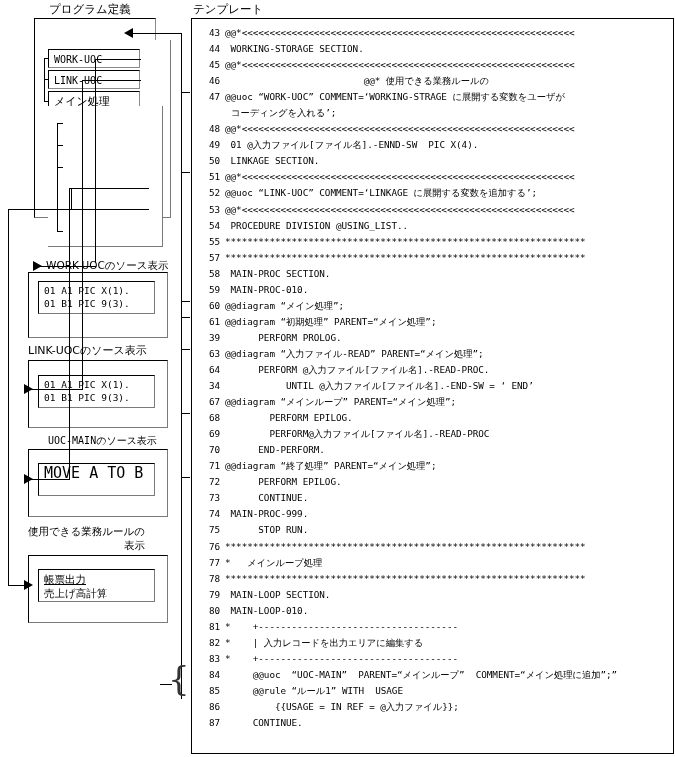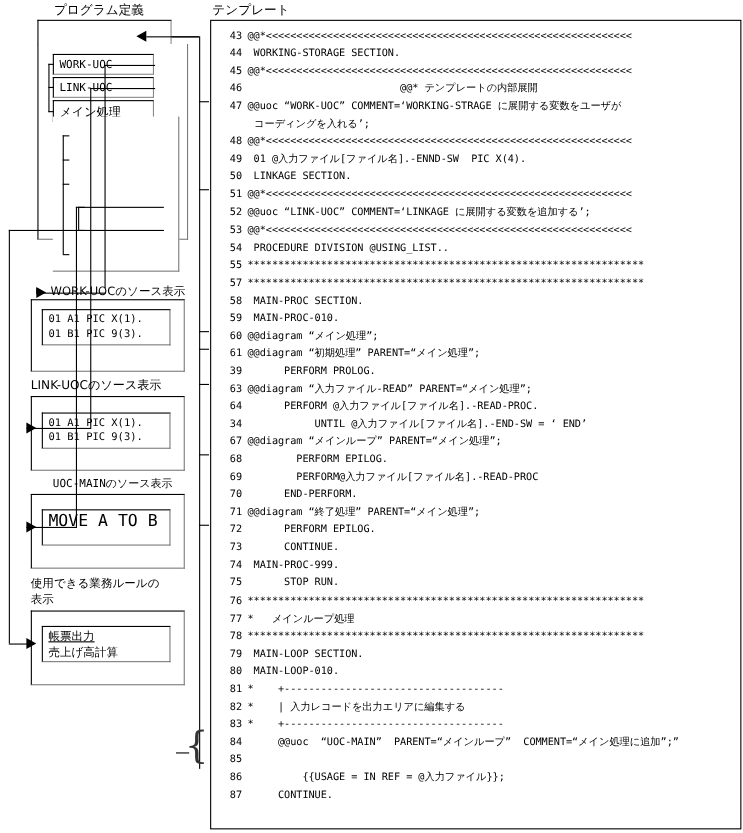--- a/index.html
+++ b/index.html
@@ -5,21 +5,21 @@
   html,body{margin:0;padding:0;background:#ffffff;}
   body{
     width:675px;height:757px;position:relative;overflow:hidden;
     font-family:"DejaVu Sans","Liberation Sans",sans-serif;
     color:#000;
     -webkit-font-smoothing:none;
   }
   .root{position:absolute;left:0;top:0;width:675px;height:757px;}
 
   
-  .lbl{position:absolute;white-space:pre;font-size:11px;line-height:13px;color:#000;}
+  .lbl{position:absolute;white-space:pre;font-size:11px;line-height:13px;color:#000;text-align:right;}
   .box{position:absolute;box-sizing:border-box;background:#fff;
        border:1px solid #000;border-right-color:#8a8a8a;border-bottom-color:#8a8a8a;}
   .boxlabel{position:absolute;white-space:pre;font-size:11px;line-height:13px;}
   .hline{position:absolute;background:#000;height:1px;}
   .vline{position:absolute;background:#000;width:1px;}
   .arrow-l{position:absolute;width:0;height:0;
     border-top:5px solid transparent;border-bottom:5px solid transparent;
     border-right:9px solid #000;}
 
   
@@ -180,21 +180,21 @@
     <div class="vline" style="left:8px;top:209px;height:376px;"></div>
     <div class="hline" style="left:8px;top:209px;width:141px;"></div>
     <div class="hline" style="left:8px;top:585px;width:18px;"></div>
   </div>
 
   <div id="code-panel">
     <div id="code-lines">
         <div class="code-row"><span class="num">43</span><span class="txt">@@*&lt;&lt;&lt;&lt;&lt;&lt;&lt;&lt;&lt;&lt;&lt;&lt;&lt;&lt;&lt;&lt;&lt;&lt;&lt;&lt;&lt;&lt;&lt;&lt;&lt;&lt;&lt;&lt;&lt;&lt;&lt;&lt;&lt;&lt;&lt;&lt;&lt;&lt;&lt;&lt;&lt;&lt;&lt;&lt;&lt;&lt;&lt;&lt;&lt;&lt;&lt;&lt;&lt;&lt;&lt;&lt;&lt;&lt;&lt;&lt;</span></div>
         <div class="code-row"><span class="num">44</span><span class="txt"> WORKING-STORAGE SECTION.</span></div>
         <div class="code-row"><span class="num">45</span><span class="txt">@@*&lt;&lt;&lt;&lt;&lt;&lt;&lt;&lt;&lt;&lt;&lt;&lt;&lt;&lt;&lt;&lt;&lt;&lt;&lt;&lt;&lt;&lt;&lt;&lt;&lt;&lt;&lt;&lt;&lt;&lt;&lt;&lt;&lt;&lt;&lt;&lt;&lt;&lt;&lt;&lt;&lt;&lt;&lt;&lt;&lt;&lt;&lt;&lt;&lt;&lt;&lt;&lt;&lt;&lt;&lt;&lt;&lt;&lt;&lt;&lt;</span></div>
-        <div class="code-row"><span class="num">46</span><span class="txt">                         @@* テンプレートの内部展開</span></div>
+        <div class="code-row"><span class="num">46</span><span class="txt">                         @@* 使用できる業務ルールの</span></div>
         <div class="code-row"><span class="num">47</span><span class="txt">@@uoc “WORK-UOC” COMMENT=‘WORKING-STRAGE に展開する変数をユーザが</span></div>
         <div class="code-row"><span class="num"></span><span class="cont">コーディングを入れる’;</span></div>
         <div class="code-row"><span class="num">48</span><span class="txt">@@*&lt;&lt;&lt;&lt;&lt;&lt;&lt;&lt;&lt;&lt;&lt;&lt;&lt;&lt;&lt;&lt;&lt;&lt;&lt;&lt;&lt;&lt;&lt;&lt;&lt;&lt;&lt;&lt;&lt;&lt;&lt;&lt;&lt;&lt;&lt;&lt;&lt;&lt;&lt;&lt;&lt;&lt;&lt;&lt;&lt;&lt;&lt;&lt;&lt;&lt;&lt;&lt;&lt;&lt;&lt;&lt;&lt;&lt;&lt;&lt;</span></div>
         <div class="code-row"><span class="num">49</span><span class="txt"> 01 @入力ファイル[ファイル名].-ENND-SW  PIC X(4).</span></div>
         <div class="code-row"><span class="num">50</span><span class="txt"> LINKAGE SECTION.</span></div>
         <div class="code-row"><span class="num">51</span><span class="txt">@@*&lt;&lt;&lt;&lt;&lt;&lt;&lt;&lt;&lt;&lt;&lt;&lt;&lt;&lt;&lt;&lt;&lt;&lt;&lt;&lt;&lt;&lt;&lt;&lt;&lt;&lt;&lt;&lt;&lt;&lt;&lt;&lt;&lt;&lt;&lt;&lt;&lt;&lt;&lt;&lt;&lt;&lt;&lt;&lt;&lt;&lt;&lt;&lt;&lt;&lt;&lt;&lt;&lt;&lt;&lt;&lt;&lt;&lt;&lt;&lt;</span></div>
         <div class="code-row"><span class="num">52</span><span class="txt">@@uoc “LINK-UOC” COMMENT=‘LINKAGE に展開する変数を追加する’;</span></div>
         <div class="code-row"><span class="num">53</span><span class="txt">@@*&lt;&lt;&lt;&lt;&lt;&lt;&lt;&lt;&lt;&lt;&lt;&lt;&lt;&lt;&lt;&lt;&lt;&lt;&lt;&lt;&lt;&lt;&lt;&lt;&lt;&lt;&lt;&lt;&lt;&lt;&lt;&lt;&lt;&lt;&lt;&lt;&lt;&lt;&lt;&lt;&lt;&lt;&lt;&lt;&lt;&lt;&lt;&lt;&lt;&lt;&lt;&lt;&lt;&lt;&lt;&lt;&lt;&lt;&lt;&lt;</span></div>
         <div class="code-row"><span class="num">54</span><span class="txt"> PROCEDURE DIVISION @USING_LIST..</span></div>
         <div class="code-row"><span class="num">55</span><span class="txt">*****************************************************************</span></div>
@@ -218,19 +218,19 @@
         <div class="code-row"><span class="num">75</span><span class="txt">      STOP RUN.</span></div>
         <div class="code-row"><span class="num">76</span><span class="txt">*****************************************************************</span></div>
         <div class="code-row"><span class="num">77</span><span class="txt">*   メインループ処理</span></div>
         <div class="code-row"><span class="num">78</span><span class="txt">*****************************************************************</span></div>
         <div class="code-row"><span class="num">79</span><span class="txt"> MAIN-LOOP SECTION.</span></div>
         <div class="code-row"><span class="num">80</span><span class="txt"> MAIN-LOOP-010.</span></div>
         <div class="code-row"><span class="num">81</span><span class="txt">*    +------------------------------------</span></div>
         <div class="code-row"><span class="num">82</span><span class="txt">*    | 入力レコードを出力エリアに編集する</span></div>
         <div class="code-row"><span class="num">83</span><span class="txt">*    +------------------------------------</span></div>
         <div class="code-row"><span class="num">84</span><span class="txt">     @@uoc  “UOC-MAIN”  PARENT=“メインループ”  COMMENT=“メイン処理に追加”;”</span></div>
-        <div class="code-row"><span class="num">85</span></div>
+        <div class="code-row"><span class="num">85</span><span class="txt">     @@rule “ルール1” WITH  USAGE</span></div>
         <div class="code-row"><span class="num">86</span><span class="txt">         {{USAGE = IN REF = @入力ファイル}};</span></div>
         <div class="code-row"><span class="num">87</span><span class="txt">     CONTINUE.</span></div>
       </div>
   </div>
 
 </div>
 
 </body></html>

